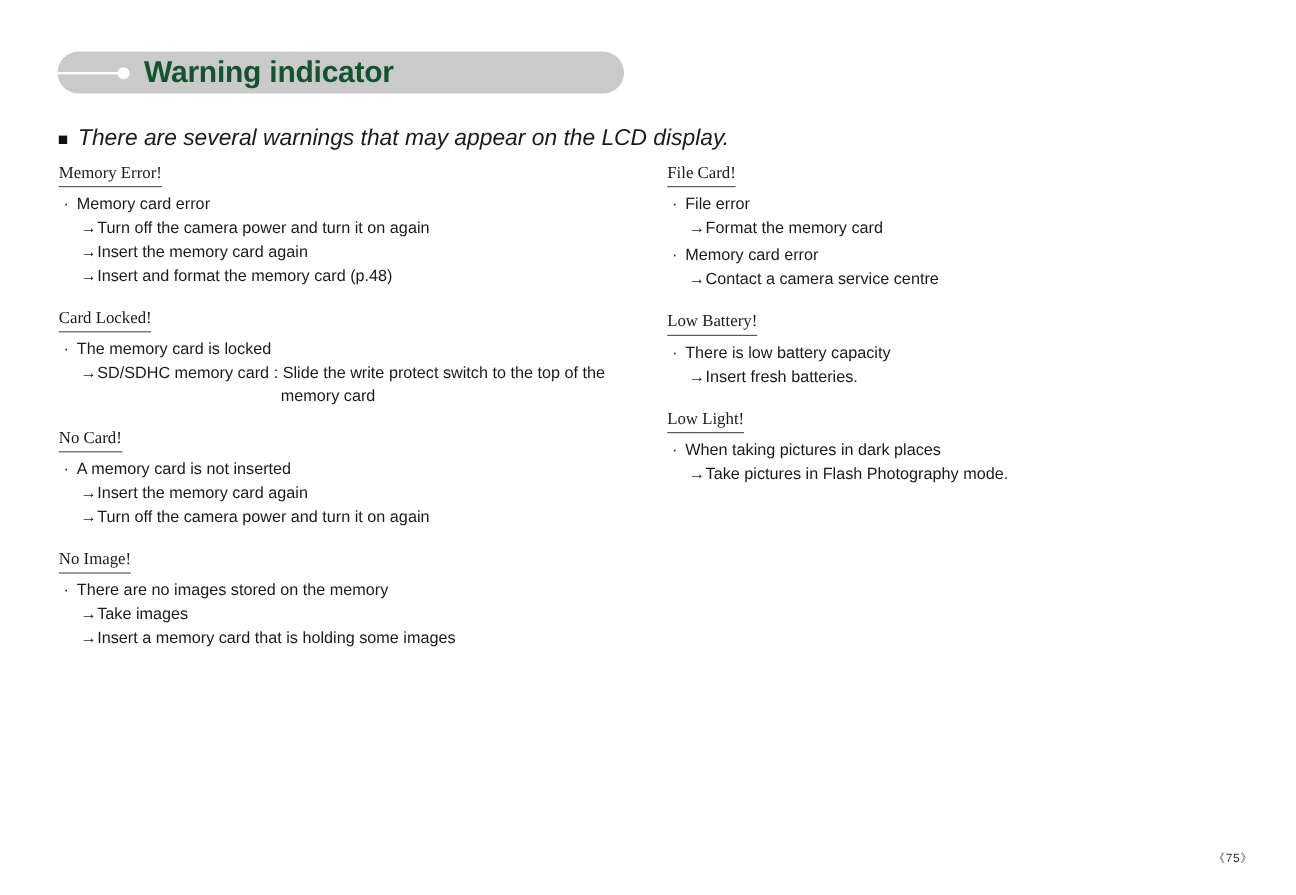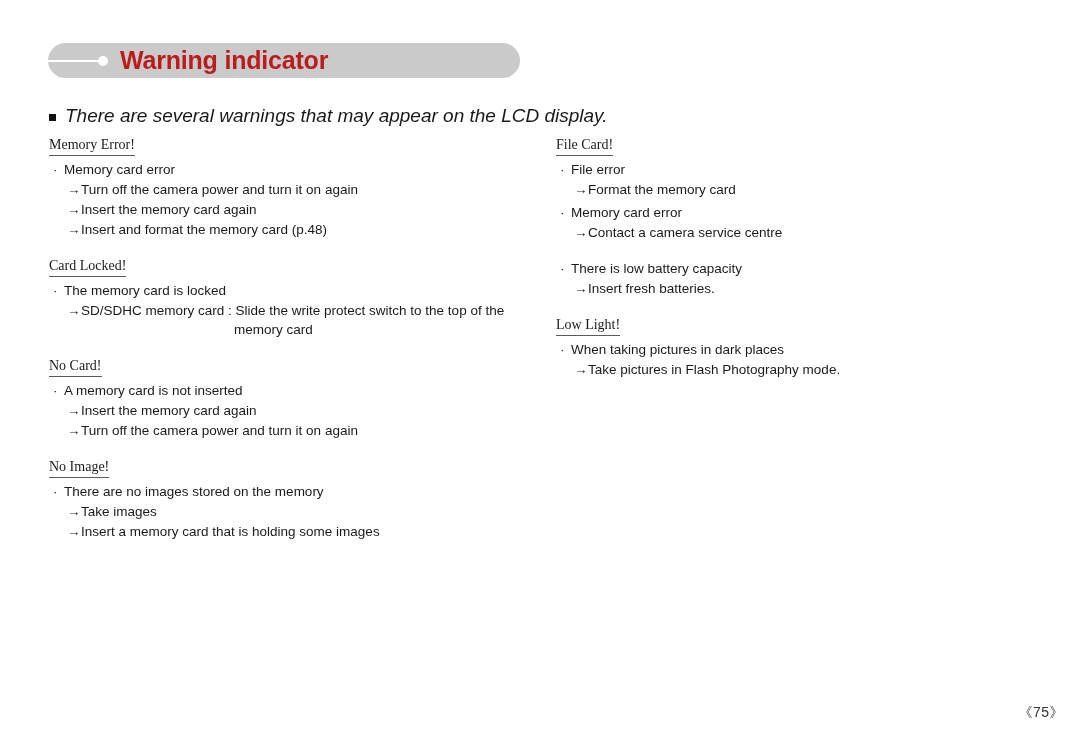--- a/index.html
+++ b/index.html
@@ -47,21 +47,21 @@
     left: 50px;
     top: 13px;
     width: 10px;
     height: 10px;
     border-radius: 50%;
     background: #ffffff;
   }
   .banner-title {
     font-size: 25px;
     font-weight: bold;
-    color: #b91c1c;
+    color: #14532d;
     letter-spacing: -0.2px;
     line-height: 35px;
     white-space: nowrap;
   }
 
   
   .intro {
     position: absolute;
     left: 49px;
     top: 107px;
@@ -126,23 +126,23 @@
   }
   .action .cont {
     display: block;
     padding-left: 167px;
     white-space: nowrap;
   }
 
   
   .pageno {
     position: absolute;
-    right: 16px;
+    right: 36px;
     bottom: 24px;
-    font-size: 14px;
+    font-size: 10px;
     color: #333333;
     letter-spacing: 0.5px;
   }
 </style>
 </head>
 <body>
 
 <div class="banner">
   <span class="banner-marker">
     <span class="line"></span>
@@ -184,20 +184,21 @@
 
 <div class="col col-right" id="col-right">
     <div class="block">
       <div><span class="heading">File Card!</span></div>
       <div class="cause"><span class="mid">·</span><span>File error</span></div>
       <div class="action"><span class="arw">→</span><span>Format the memory card</span></div>
       <div class="cause"><span class="mid">·</span><span>Memory card error</span></div>
       <div class="action"><span class="arw">→</span><span>Contact a camera service centre</span></div>
     </div>
     <div class="block">
+      <div><span class="heading">Low Battery!</span></div>
       <div class="cause"><span class="mid">·</span><span>There is low battery capacity</span></div>
       <div class="action"><span class="arw">→</span><span>Insert fresh batteries.</span></div>
     </div>
     <div class="block gap-extra">
       <div><span class="heading">Low Light!</span></div>
       <div class="cause"><span class="mid">·</span><span>When taking pictures in dark places</span></div>
       <div class="action"><span class="arw">→</span><span>Take pictures in Flash Photography mode.</span></div>
     </div>
   </div>
 

